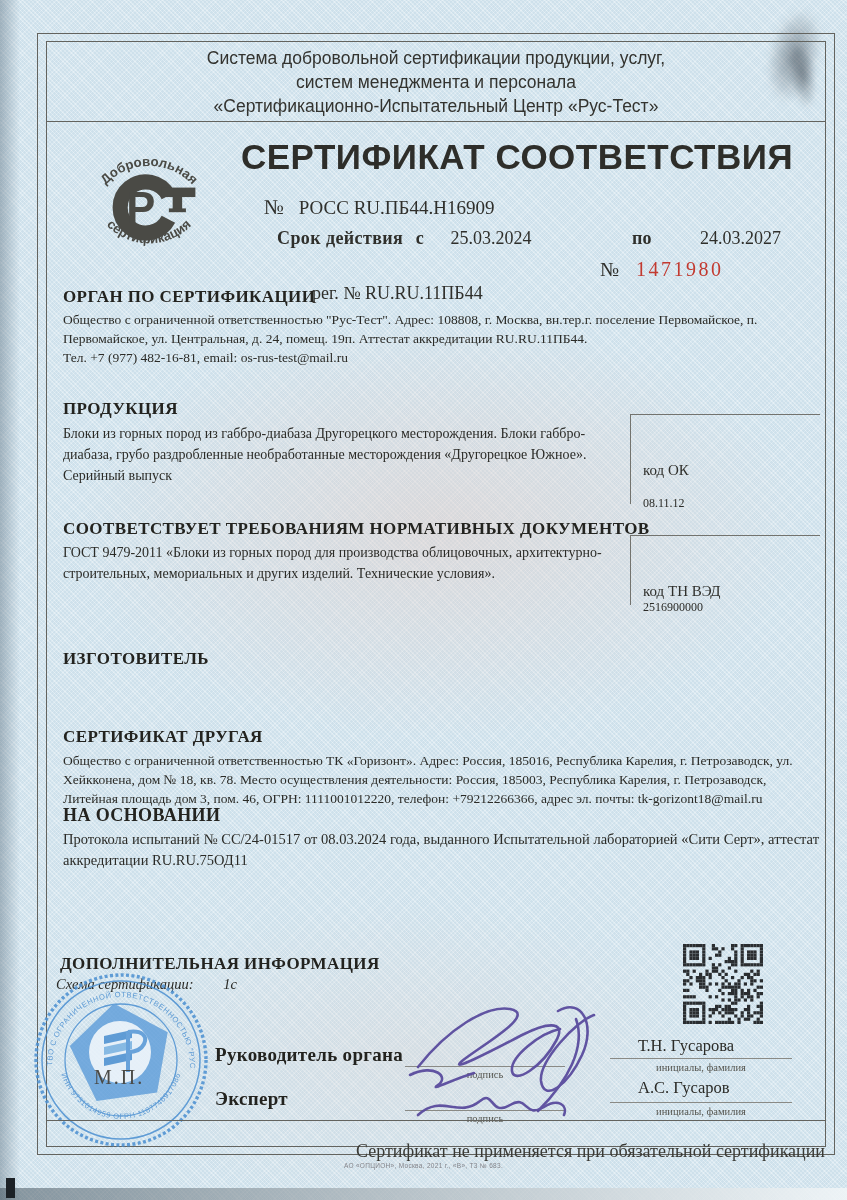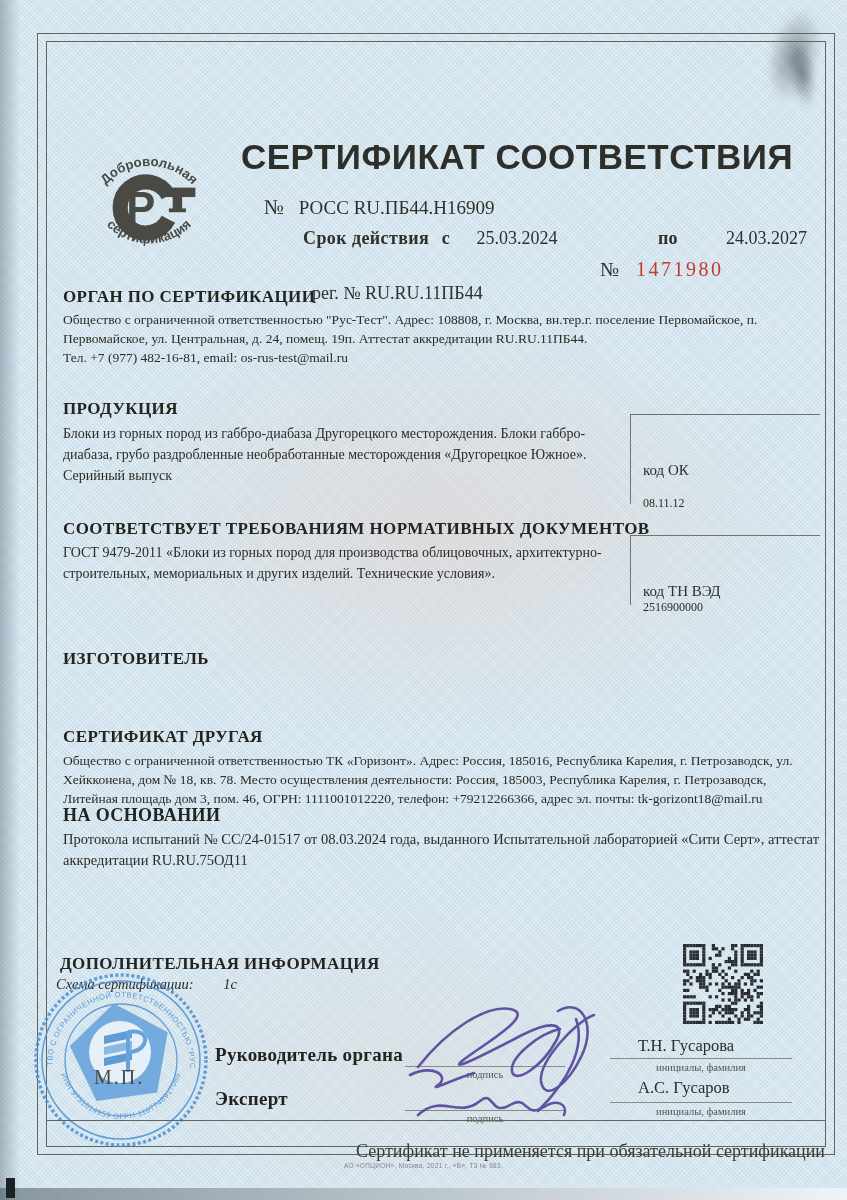--- a/index.html
+++ b/index.html
@@ -33,21 +33,21 @@
     font-family:"Liberation Sans", sans-serif;font-size:17.5px;color:#33332f;}
 
   .rst-logo{position:absolute;left:78px;top:127px;width:142px;height:142px;}
 
   .doc-title{position:absolute;left:222px;top:137px;width:590px;text-align:center;
     font-family:"Liberation Sans", sans-serif;font-weight:bold;font-size:35px;letter-spacing:0.5px;color:#2e2e2a;}
 
   .cert-no-row{position:absolute;left:264px;top:195px;font-size:19px;color:#2f2f2b;}
   .cert-no-row .no-sign{font-size:21px;margin-right:10px;}
   .validity-row{position:absolute;left:277px;top:228px;font-size:18px;color:#2f2f2b;}
-  .validity-row b{letter-spacing:0.4px;margin-left:26px;}
+  .validity-row b{letter-spacing:0.4px;}
   .validity-row .dfrom{margin-left:22px;}
   .validity-row .plbl{margin-left:96px;font-weight:bold;}
   .validity-row .dto{margin-left:44px;}
   .blank-no{position:absolute;left:600px;top:258px;width:190px;text-align:left;font-size:20px;color:#2f2f2b;}
   .blank-no .digits{color:#c23a30;letter-spacing:2.5px;margin-left:12px;}
 
   .sec-head{position:absolute;font-weight:bold;font-size:17px;letter-spacing:0.4px;color:#23231f;}
   .sec-body{position:absolute;font-size:13.5px;line-height:19px;color:#2b2b27;white-space:pre-line;}
   .reg-no{position:absolute;left:312px;top:283px;font-size:18px;color:#2f2f2b;}
 
@@ -83,20 +83,25 @@
 <div class="page">
 
   <div class="edge-shadow-left"></div>
   <div class="smudge"></div>
   <div class="smudge2"></div>
 
   <div class="frame-outer">
     <div class="frame-inner"></div>
   </div>
 
+  <div class="header-box">
+    <div class="header-line" style="top:7px">Система добровольной сертификации продукции, услуг,</div>
+    <div class="header-line" style="top:31px">систем менеджмента и персонала</div>
+    <div class="header-line" style="top:55px">«Сертификационно-Испытательный Центр «Рус-Тест»</div>
+  </div>
 
   <svg class="rst-logo" viewBox="0 0 150 150">
     <defs>
       <path id="rstTop" d="M14,92 A62,62 0 0 1 136,92"></path>
       <path id="rstBot" d="M16,80 A62,62 0 0 0 134,80"></path>
     </defs>
     <text font-family="Liberation Sans, sans-serif" font-size="14" font-weight="bold" fill="#4a4a45">
       <textPath href="#rstTop" startOffset="50%" text-anchor="middle">Добровольная</textPath>
     </text>
     <text font-family="Liberation Sans, sans-serif" font-size="14" font-weight="bold" fill="#4a4a45">

